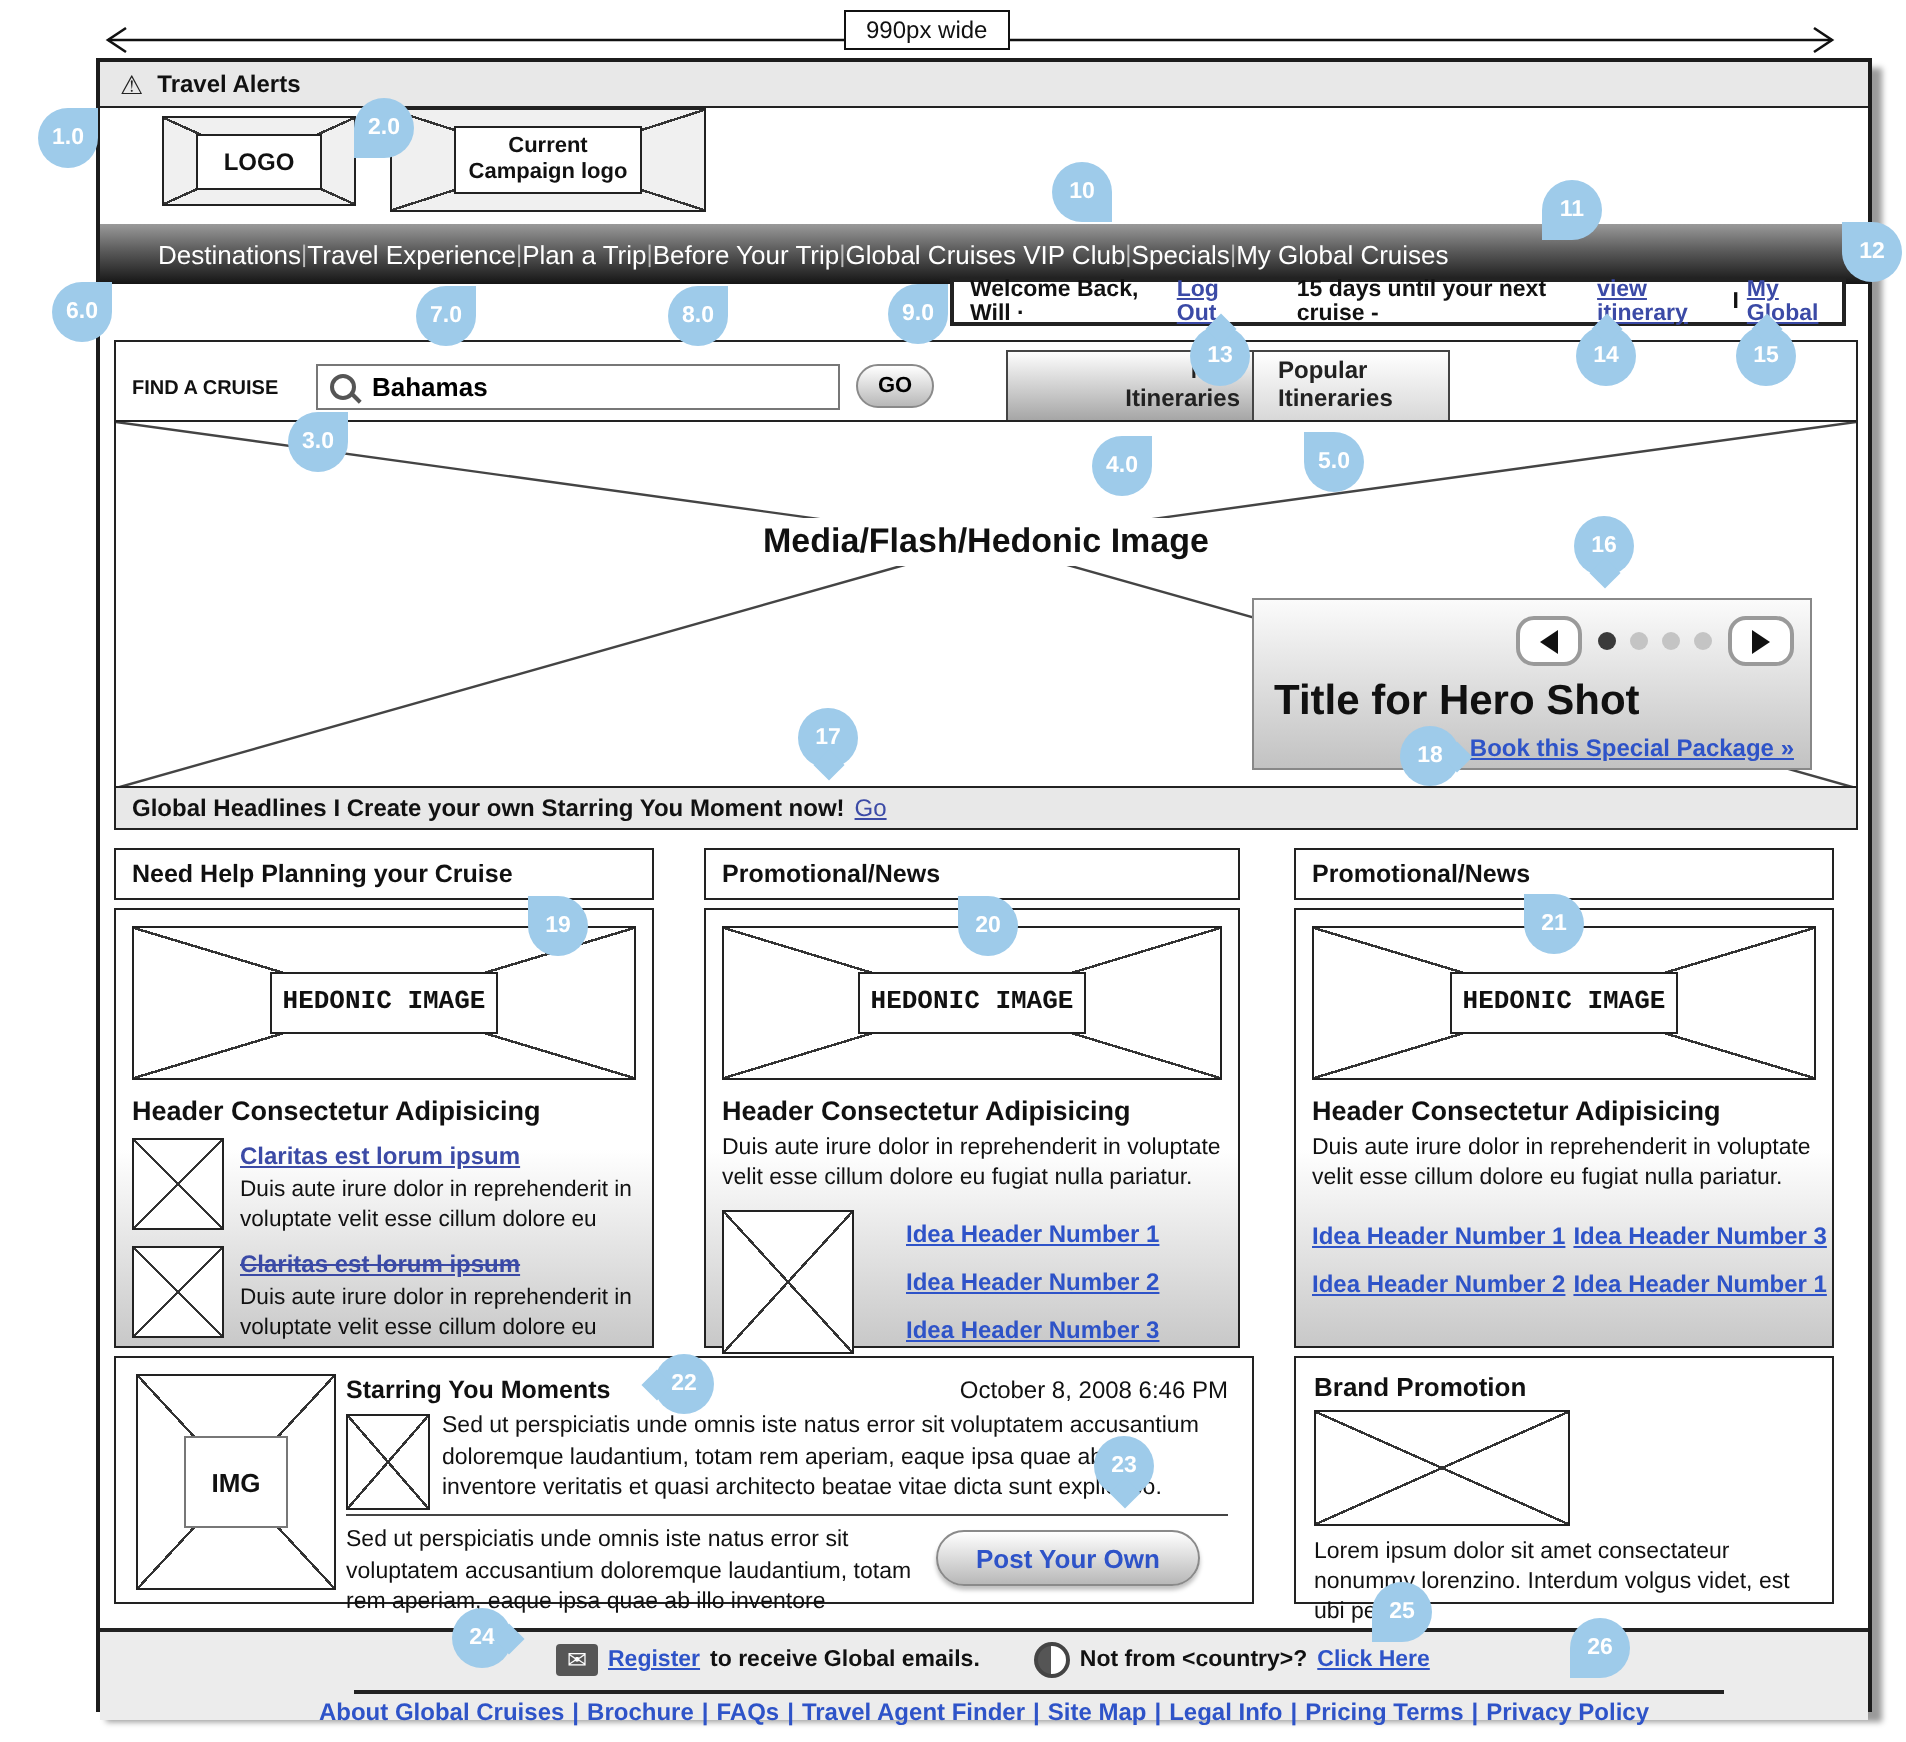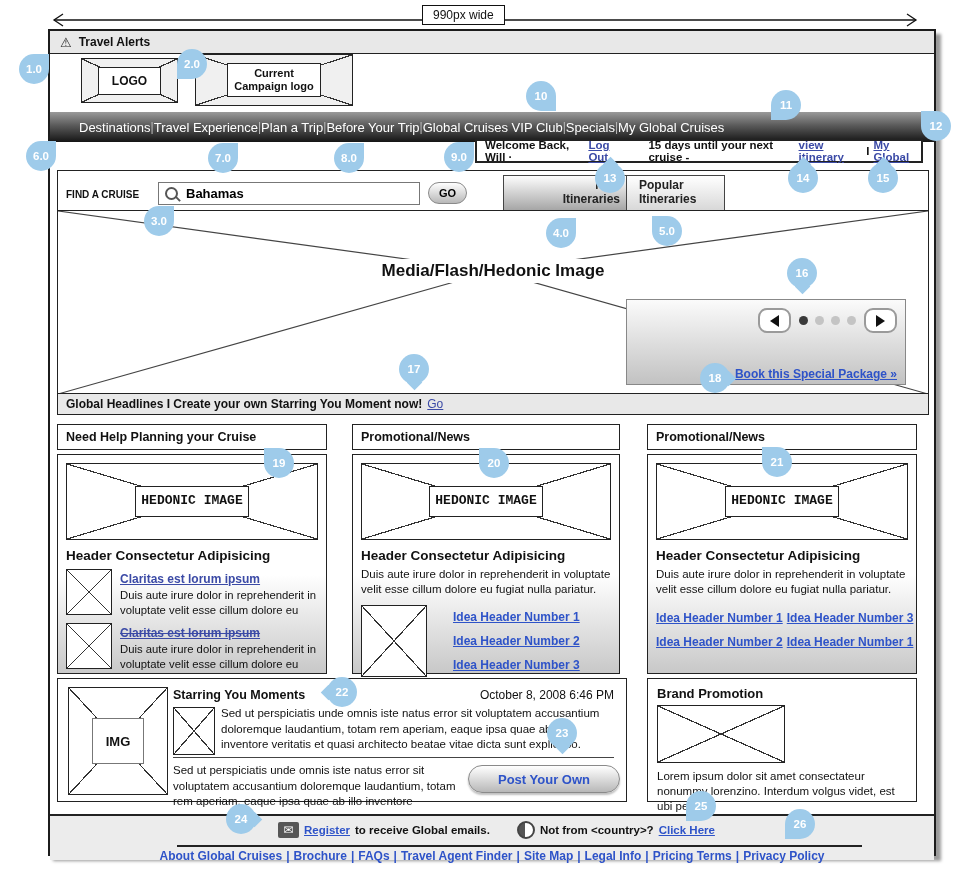--- a/index.html
+++ b/index.html
@@ -121,21 +121,21 @@
     box-sizing:border-box;background:#fff;}
   .img-ph{left:10px;top:8px;width:100px;height:108px;}
   .img-ph .ph-label{width:50px;height:44px;display:flex;align-items:center;justify-content:center;
     font-size:13px;border-color:#777;}
   .st-title{position:absolute;left:115px;top:9px;font-size:12.5px;font-weight:bold;}
   .st-date{position:absolute;right:12px;top:9px;font-size:12px;}
   .st-thumb{position:absolute;left:115px;top:28px;width:40px;height:46px;}
   .st-para1{position:absolute;left:163px;top:27px;right:14px;font-size:11.5px;line-height:1.35;margin:0;}
   .st-div{position:absolute;left:115px;right:12px;top:78px;border-top:1px solid #444;}
   .st-para2{position:absolute;left:115px;top:84px;width:292px;font-size:11.5px;line-height:1.35;margin:0;}
-  .post-btn{position:absolute;left:410px;top:86px;width:152px;height:28px;border-radius:14px;
+  .post-btn{position:absolute;left:410px;top:86px;width:132px;height:28px;border-radius:14px;
     font-size:13px;font-weight:bold;color:var(--link-bright);box-shadow:0 2px 2px rgba(0,0,0,.25);}
   .brand{position:absolute;left:597px;top:647px;width:270px;height:124px;border:1px solid #222;
     box-sizing:border-box;background:#fff;}
   .brand-title{margin:7px 0 4px;padding:0 9px;font-size:13px;}
   .brand-x{margin:0 0 6px 9px;width:126px;height:56px;}
   .brand-text{margin:0;padding:0 9px;font-size:11.5px;line-height:1.3;}
 
   
   .footer{position:absolute;left:0;right:0;top:783px;height:44px;background:#ececec;
     border-top:2px solid #222;box-sizing:content-box;}
@@ -246,20 +246,21 @@
             <div class="dots">
                 <span class="dot active"></span>
                 <span class="dot"></span>
                 <span class="dot"></span>
                 <span class="dot"></span>
               </div>
             <button class="arrow">
                 <span class="tri-r"></span>
               </button>
           </div>
+          <div class="hero-title">Title for Hero Shot</div>
           <a class="hero-cta">Book this Special Package »</a>
         </div>
       </div>
 
       <div class="headlines">
         <span>Global Headlines  I  Create your own Starring You Moment now!</span>
         <a class="hlink">Go</a>
       </div>
     </div>
 

